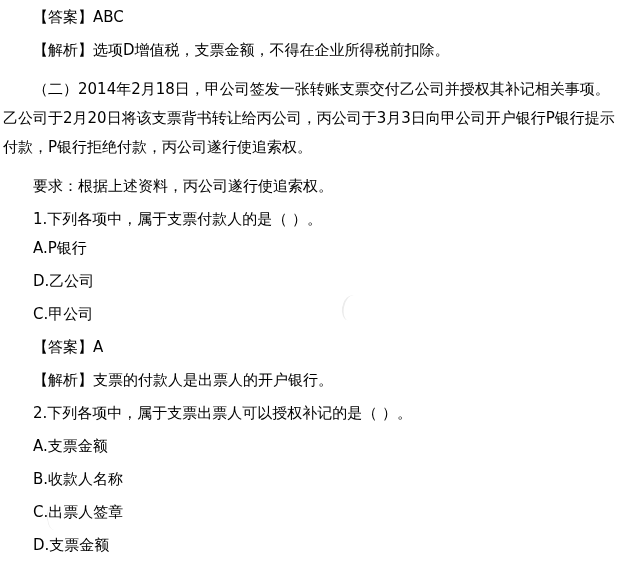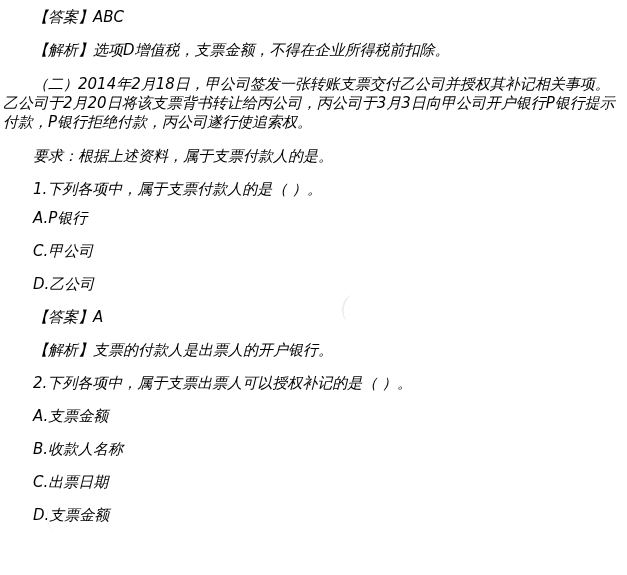--- a/index.html
+++ b/index.html
@@ -15,30 +15,29 @@
     position: relative;
     width: 627px;
     height: 575px;
     box-sizing: border-box;
     padding: 9px 4px 0 3px;
     background: var(--bg);
     color: var(--fg);
     font-family: "DejaVu Sans", sans-serif;
     font-size: 15px;
     overflow: hidden;
-    font-style: italic;
   }
   .line {
     margin: 0 0 16px 0;
     line-height: 17px;
     text-indent: 30px;
     white-space: nowrap;
   }
   .para {
-    line-height: 19px;
+    line-height: 29px;
     white-space: normal;
     word-break: break-all;
   }
   .stem-gap {
     margin-bottom: 12px;
   }
   .artifact {
     position: absolute;
     border-radius: 50%;
     pointer-events: none;
@@ -64,41 +63,41 @@
 <body>
 
 <div class="page">
 
   <p class="line">【答案】ABC</p>
 
   <p class="line">【解析】选项D增值税，支票金额，不得在企业所得税前扣除。</p>
 
   <p class="line para">（二）2014年2月18日，甲公司签发一张转账支票交付乙公司并授权其补记相关事项。乙公司于2月20日将该支票背书转让给丙公司，丙公司于3月3日向甲公司开户银行P银行提示付款，P银行拒绝付款，丙公司遂行使追索权。</p>
 
-  <p class="line">要求：根据上述资料，属于支票付款人的是。</p>
+  <p class="line">要求：根据上述资料，丙公司遂行使追索权。</p>
 
   <p class="line stem-gap">1.下列各项中，属于支票付款人的是（ ）。</p>
 
   <p class="line">A.P银行</p>
 
 
+  <p class="line">D.乙公司</p>
+
   <p class="line">C.甲公司</p>
-
-  <p class="line">D.乙公司</p>
 
   <p class="line">【答案】A</p>
 
   <p class="line">【解析】支票的付款人是出票人的开户银行。</p>
 
   <p class="line">2.下列各项中，属于支票出票人可以授权补记的是（ ）。</p>
 
   <p class="line">A.支票金额</p>
 
   <p class="line">B.收款人名称</p>
 
-  <p class="line">C.出票日期</p>
+  <p class="line">C.出票人签章</p>
 
   <p class="line">D.支票金额</p>
 
   <div class="artifact artifact-1"></div>
   <div class="artifact artifact-2"></div>
 
 </div>
 
 </body></html>

